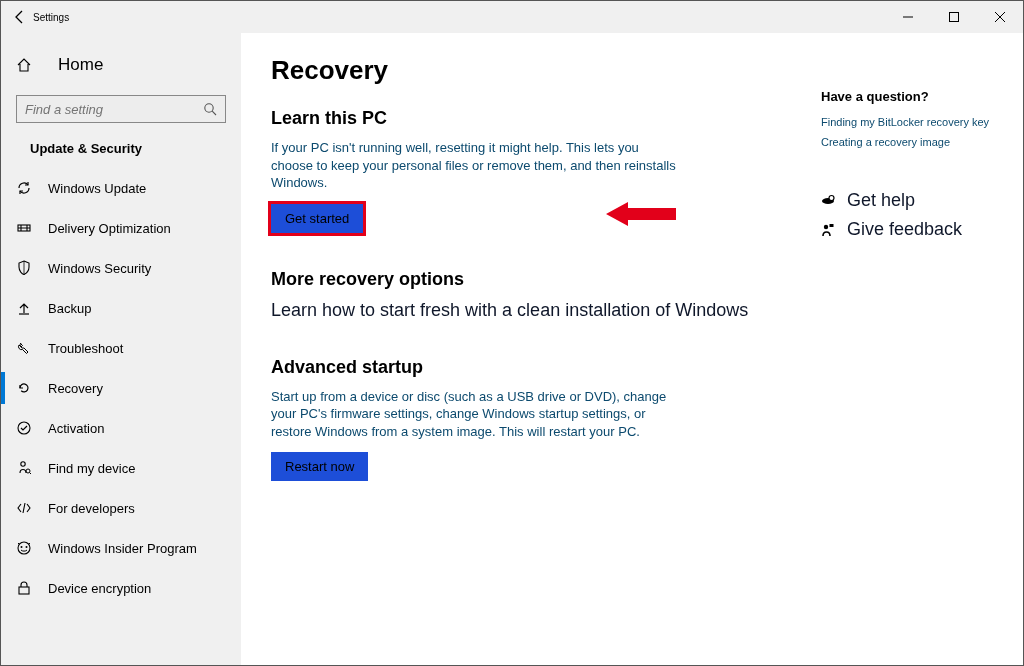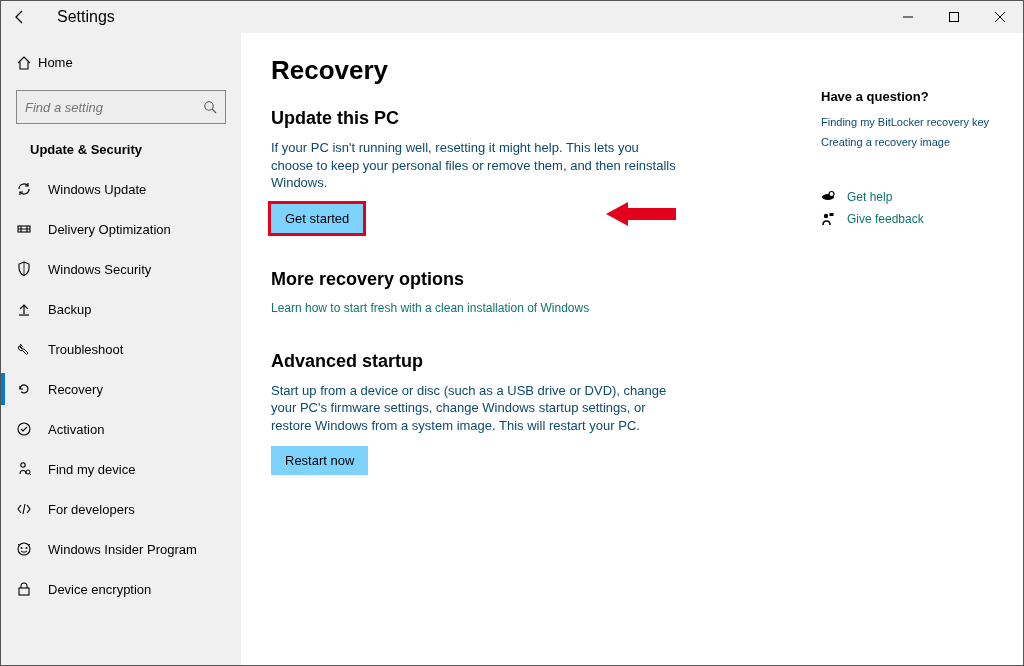--- a/index.html
+++ b/index.html
@@ -20,22 +20,22 @@
   align-items: center;
   background: #f0f0f0;
   padding-left: 6px;
 }
 .titlebar .back {
   width: 26px; height: 26px;
   display: flex; align-items: center; justify-content: center;
   cursor: pointer;
 }
 .titlebar .title {
-  margin-left: 24px;
-  font-size: 16px;
+  margin-left: 0;
+  font-size: 10px;
 }
 .win-controls {
   margin-left: auto;
   display: flex;
 }
 .win-controls .ctrl {
   width: 46px; height: 32px;
   display: flex; align-items: center; justify-content: center;
   cursor: pointer;
 }
@@ -51,24 +51,24 @@
   display: flex;
   flex-direction: column;
 }
 .home-row {
   display: flex;
   align-items: center;
   padding: 8px 15px;
   cursor: pointer;
 }
 .home-row .icon { width: 18px; text-align: center; }
-.home-row .lbl { margin-left: 4px; font-size: 13px; }
+.home-row .lbl { margin-left: 24px; font-size: 17px; }
 .searchbox {
   margin: 12px 15px 14px 15px;
-  height: 34px;
+  height: 28px;
   border: 1px solid #888;
   background: #ededed;
   display: flex;
   align-items: center;
   padding: 0 8px;
 }
 .searchbox input {
   flex: 1;
   background: transparent;
   border: none;
@@ -130,35 +130,35 @@
   margin-bottom: 10px;
 }
 .para {
   font-size: 13px;
   margin-bottom: 12px;
   max-width: 412px;
   color: #0c4a6e;
   line-height: 1.35;
 }
 .btn {
-  background: #7dd3fc;
+  background: #1d4ed8;
   border: none;
   padding: 7px 14px;
   font-size: 13px;
   cursor: pointer;
   font-family: inherit;
 }
 .btn.highlighted {
   outline: 3px solid #e2001a;
 }
 .section { margin-bottom: 36px; }
 .link {
-  color: #0f766e;
-  cursor: pointer;
-  font-size: 12px;
+  color: #0f172a;
+  cursor: pointer;
+  font-size: 18px;
   text-align: center;
 }
 .side-help h3 {
   font-size: 13px;
   font-weight: 600;
   margin-bottom: 12px;
 }
 .side-link {
   color: #0c4a6e;
   font-size: 11px;
@@ -339,21 +339,21 @@
           <span class="lbl">Device encryption</span>
         </li>
       </ul>
   </div>
 
   <div class="main">
     <div class="content">
       <h1>Recovery</h1>
 
       <div class="section">
-        <h2>Update this PC</h2>
+        <h2>Learn this PC</h2>
         <p class="para">If your PC isn't running well, resetting it might help. This lets you choose to keep your personal files or remove them, and then reinstalls Windows.</p>
         <button class="btn highlighted">Get started</button>
       </div>
 
       <div class="section">
         <h2>More recovery options</h2>
         <span class="link">Learn how to start fresh with a clean installation of Windows</span>
       </div>
 
       <div class="section">

